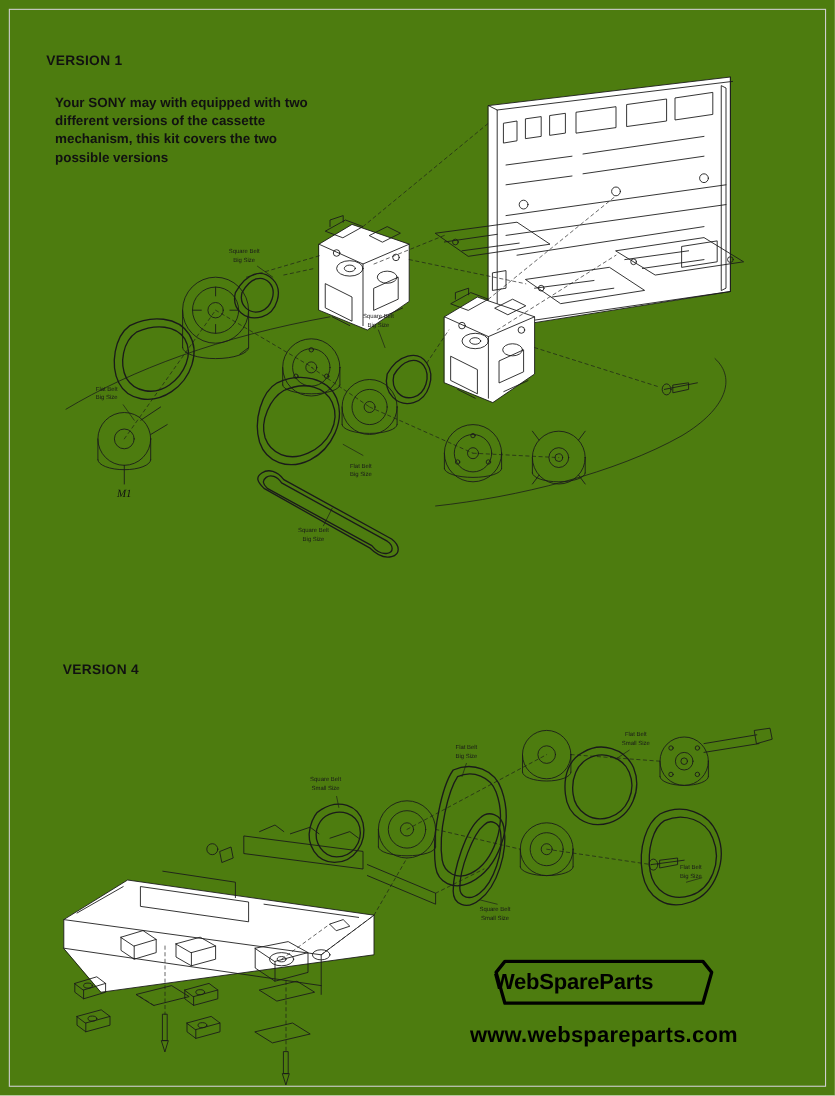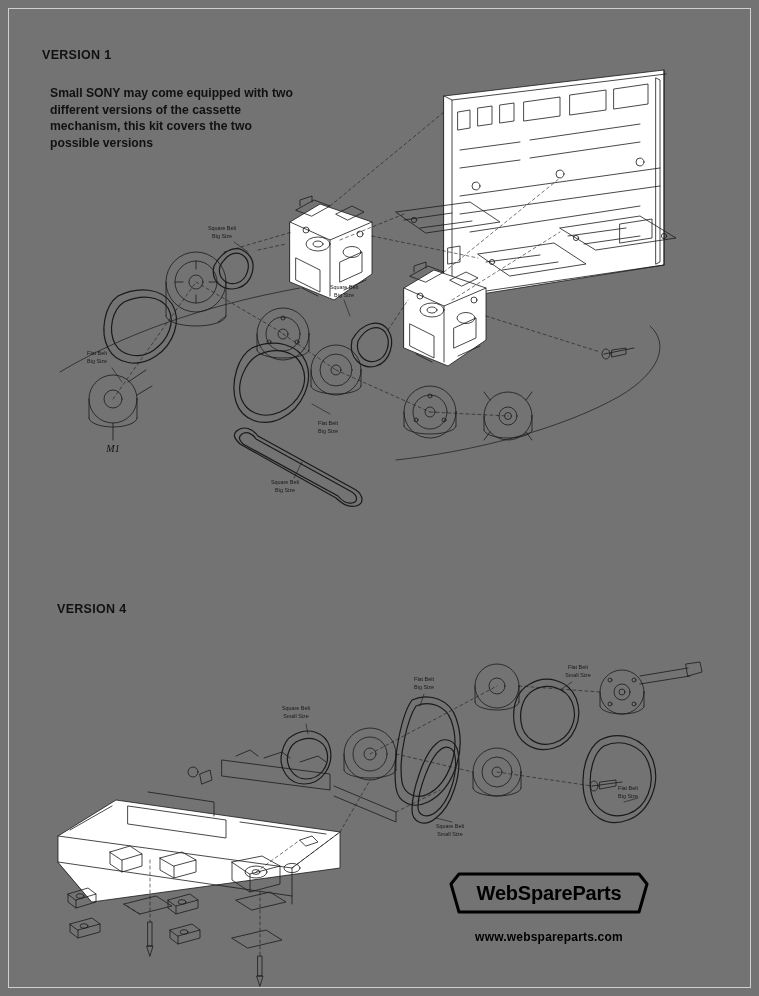--- a/index.html
+++ b/index.html
@@ -7,21 +7,21 @@
     padding: 0;
     background: #ffffff;
   }
   body {
     font-family: "Liberation Sans", sans-serif;
   }
   #page {
     position: relative;
     width: 759px;
     height: 996px;
-    background: #737373;
+    background: #4d7c0f;
     overflow: hidden;
   }
   .border-frame {
     position: absolute;
     left: 8px;
     top: 8px;
     width: 743px;
     height: 980px;
     border: 1px solid #cfcfcf;
     box-sizing: border-box;
@@ -85,46 +85,46 @@
     height: 42px;
     margin: 0 auto;
   }
   #logo-text {
     position: absolute;
     left: 0;
     top: 0;
     width: 200px;
     height: 42px;
     line-height: 42px;
-    text-align: center;
+    text-align: left;
     font-family: "Liberation Sans", sans-serif;
     font-weight: bold;
     font-size: 20px;
     color: #000000;
     letter-spacing: -0.2px;
   }
   #logo-url {
     margin-top: 16px;
     font-family: "Liberation Sans", sans-serif;
     font-weight: bold;
-    font-size: 12px;
+    font-size: 20px;
     color: #000000;
     letter-spacing: 0.2px;
   }
 </style>
 </head>
 <body>
 
 <div id="page">
 
   <div class="border-frame"></div>
 
   <div class="version-heading" id="version1-heading">VERSION 1</div>
 
-  <div id="intro-text">Small SONY may come equipped with two different versions of the cassette mechanism, this kit covers the two possible versions</div>
+  <div id="intro-text">Your SONY may with equipped with two different versions of the cassette mechanism, this kit covers the two possible versions</div>
 
   <svg class="diagram-svg" id="diagram-v1" width="759" height="560" viewBox="0 0 759 560">
     <g fill="none" stroke="#1a1a1a" stroke-width="0.8" stroke-linejoin="round" stroke-linecap="round">
 
       <g>
         <path d="M444 96 L664 70 L664 265 L444 300 Z" fill="#ffffff"></path>
         <path d="M444 96 L452 100 L452 296 L444 300"></path>
         <path d="M452 100 L666 74"></path>
         <path d="M664 70 L664 265"></path>
         <path d="M452 296 L664 265"></path>

